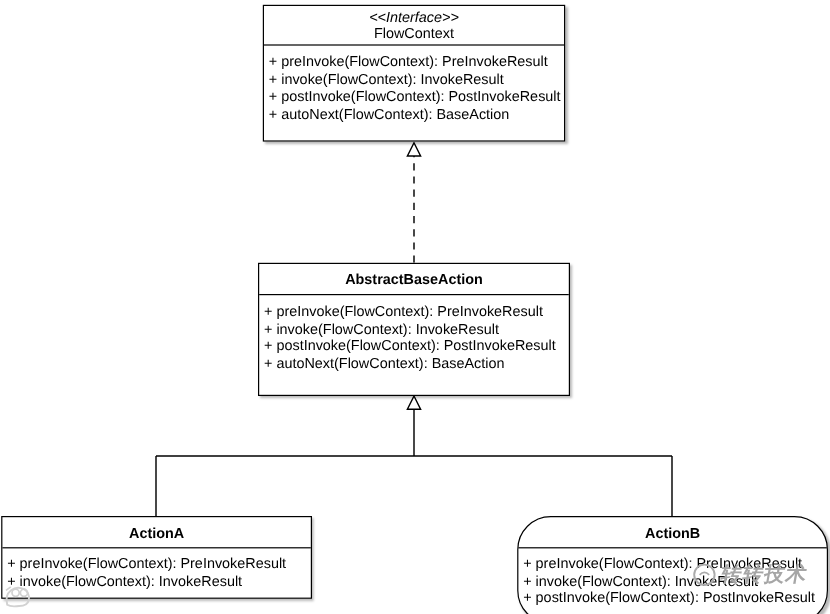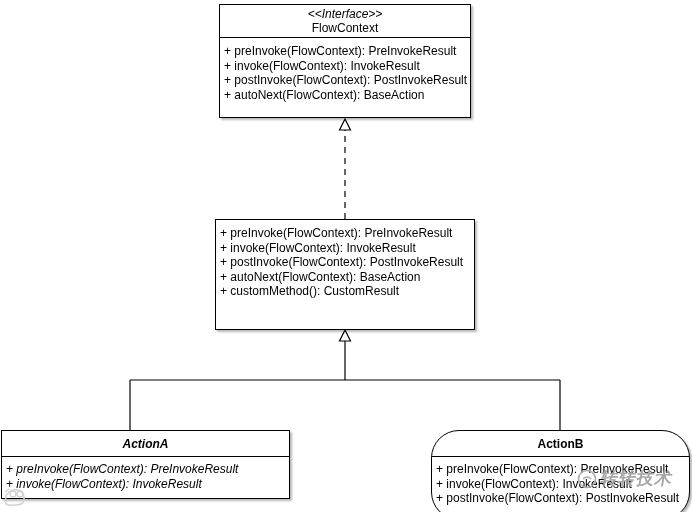--- a/index.html
+++ b/index.html
@@ -60,30 +60,32 @@
     </div>
     <div class="uml-methods">
       <div class="method-line">+ preInvoke(FlowContext): PreInvokeResult</div>
       <div class="method-line">+ invoke(FlowContext): InvokeResult</div>
       <div class="method-line">+ postInvoke(FlowContext): PostInvokeResult</div>
       <div class="method-line">+ autoNext(FlowContext): BaseAction</div>
     </div>
   </div>
 
   <div class="uml-box" style="left:215px; top:219px; width:260px; height:111px;">
+    <div class="uml-title" style="height:26px;">
+      <div>AbstractBaseAction</div>
+    </div>
     <div class="uml-methods">
       <div class="method-line">+ preInvoke(FlowContext): PreInvokeResult</div>
       <div class="method-line">+ invoke(FlowContext): InvokeResult</div>
       <div class="method-line">+ postInvoke(FlowContext): PostInvokeResult</div>
       <div class="method-line">+ autoNext(FlowContext): BaseAction</div>
-      <div class="method-line">+ customMethod(): CustomResult</div>
     </div>
   </div>
 
-  <div class="uml-box" style="left:1px; top:430px; width:289px; height:69px;font-style:italic;">
+  <div class="uml-box" style="left:1px; top:430px; width:259px; height:69px;">
     <div class="uml-title" style="height:26px;">
       <div>ActionA</div>
     </div>
     <div class="uml-methods" style="padding-top:5px;">
       <div class="method-line">+ preInvoke(FlowContext): PreInvokeResult</div>
       <div class="method-line">+ invoke(FlowContext): InvokeResult</div>
     </div>
   </div>
 
   <div class="uml-box" style="left:431px; top:430px; width:259px; height:90px;border-radius:28px;">

